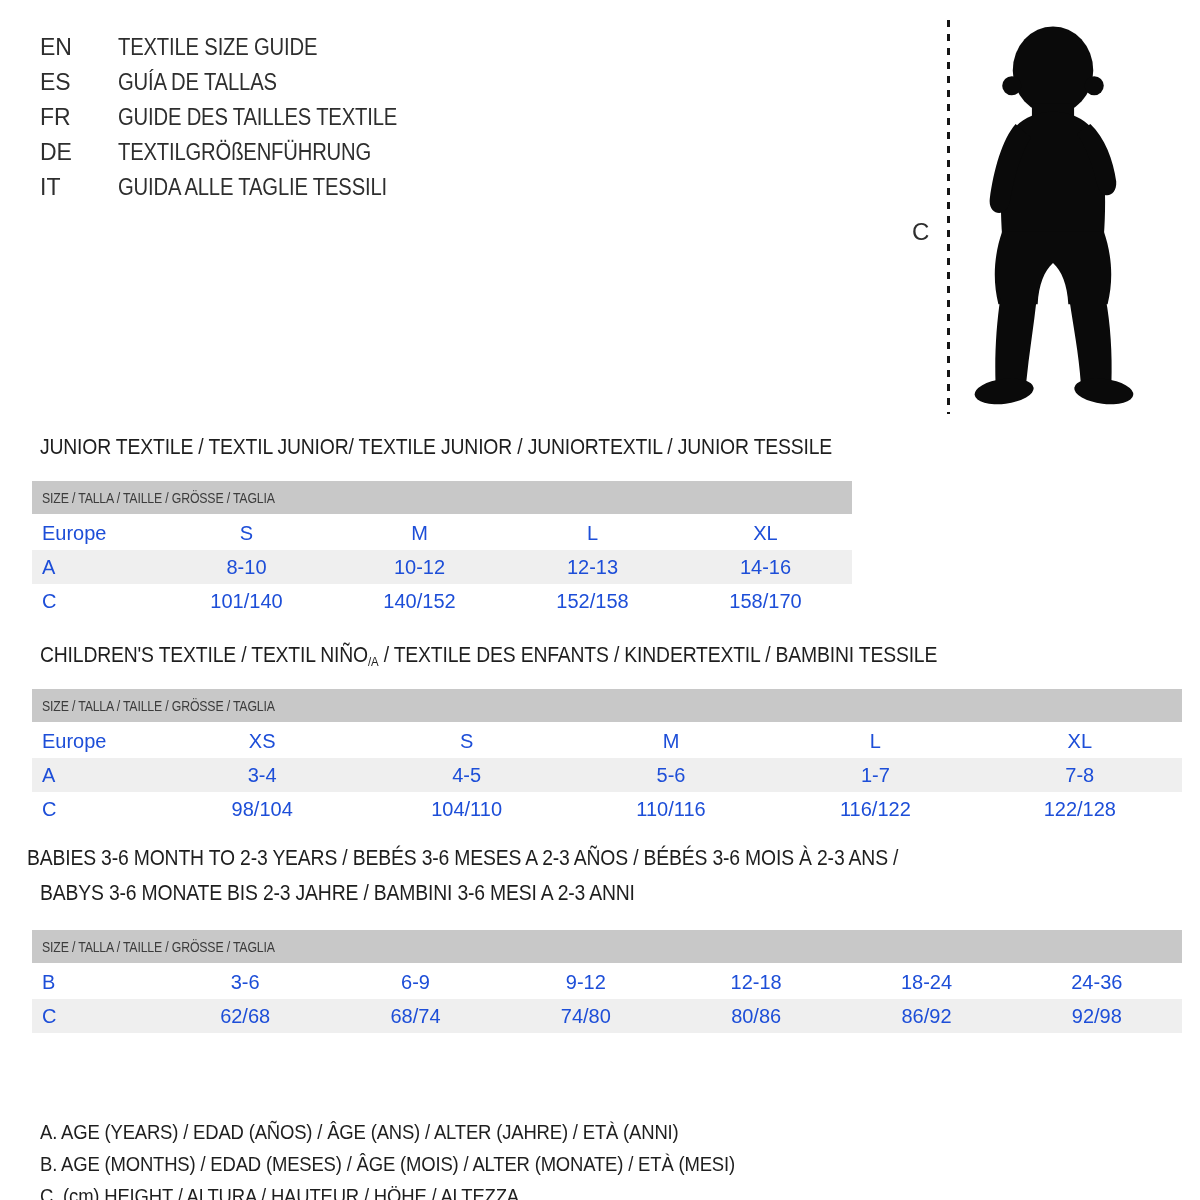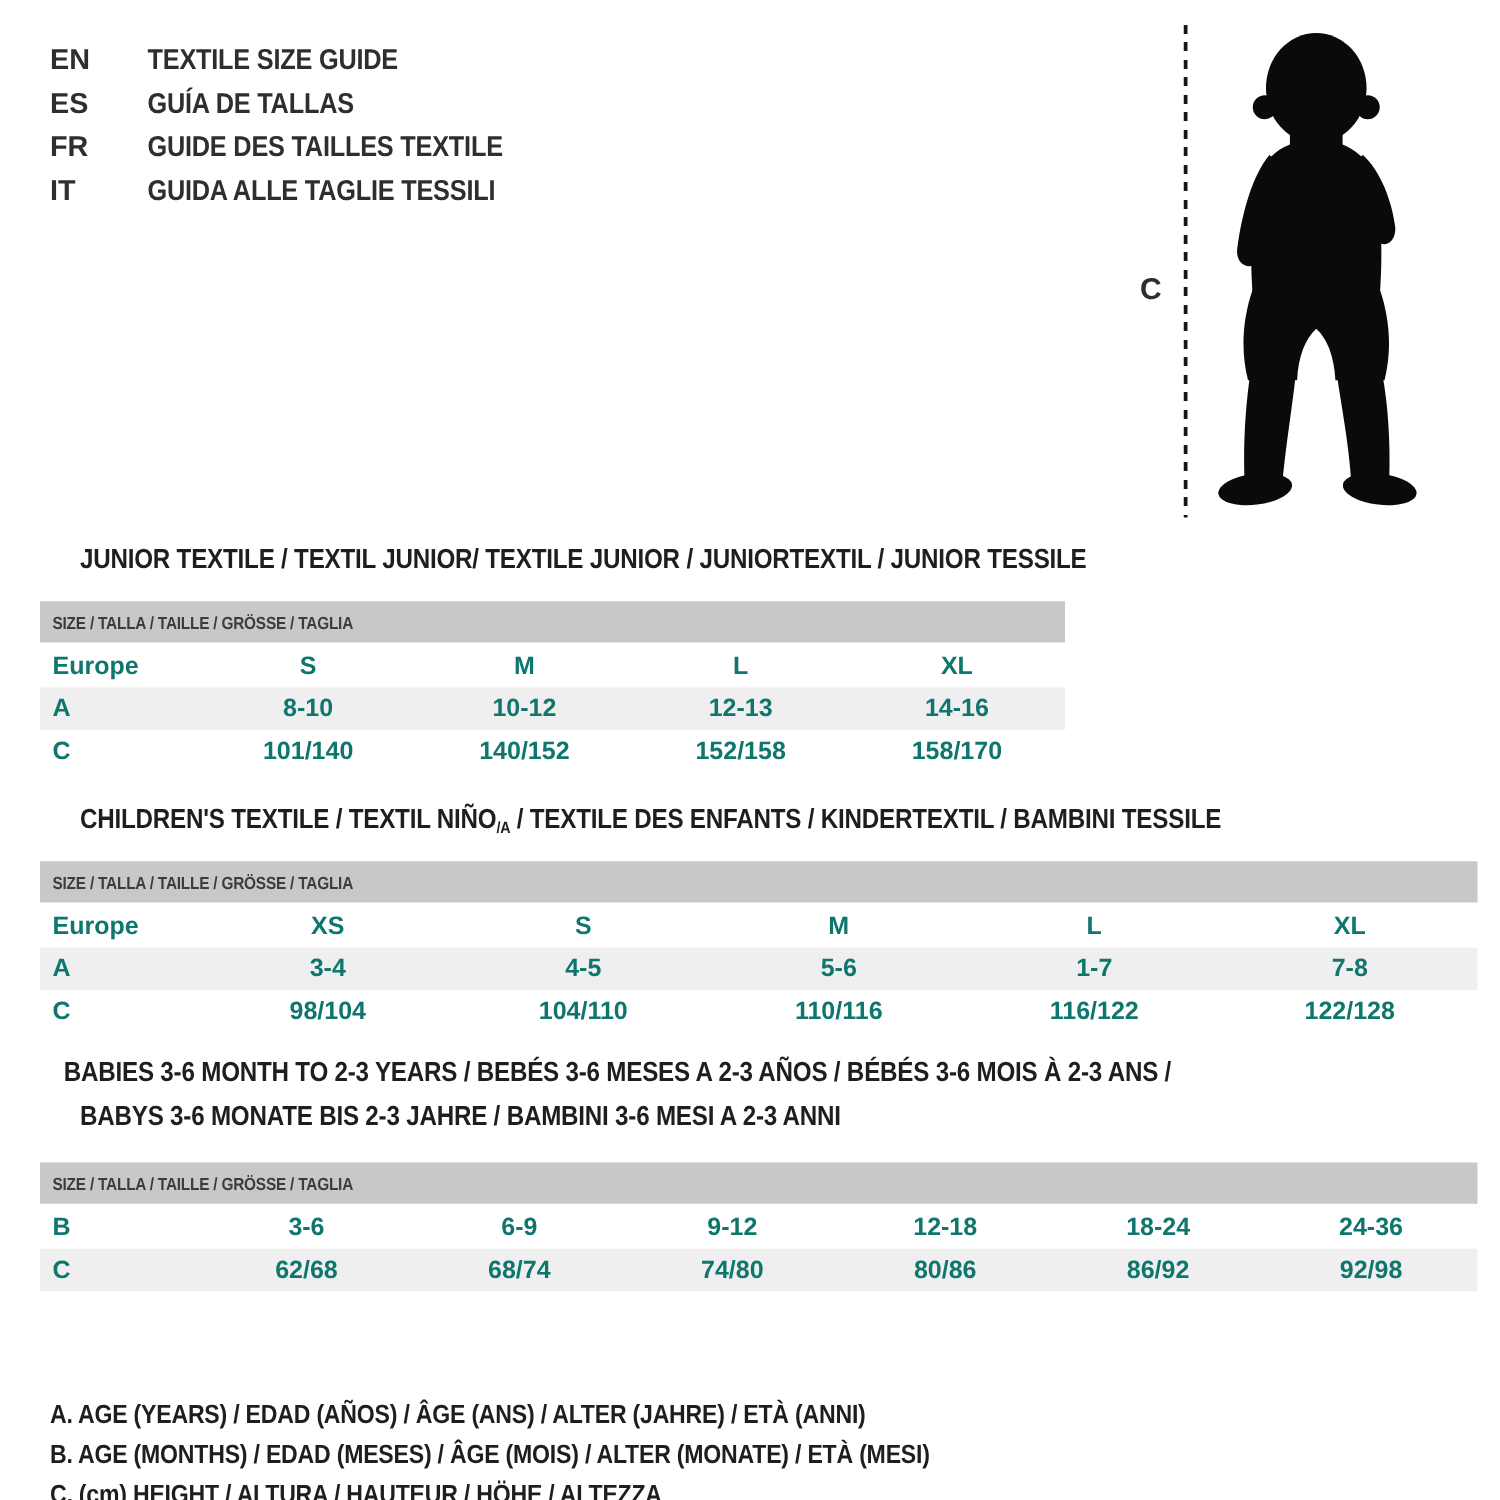--- a/index.html
+++ b/index.html
@@ -1,40 +1,40 @@
 <!DOCTYPE html>
 <html><head>
 <meta charset="utf-8">
 <style>
   html,body{margin:0;padding:0;background:#fff;}
   #page{position:relative;width:1200px;height:1200px;background:#ffffff;overflow:hidden;
-        font-family:"Liberation Sans",sans-serif;color:#2e2e2e;font-weight:700;}
+        font-family:"Liberation Sans",sans-serif;color:#2e2e2e;font-weight:400;}
 
   
   .cond{display:inline-block;transform:scaleX(0.88);transform-origin:0 50%;white-space:nowrap;letter-spacing:-0.2px;}
 
   
   .lang-block{position:absolute;left:40px;top:30px;}
   .lang-row{display:flex;height:35px;align-items:center;font-size:23px;}
   .lang-code{width:78px;}
   
   .dash-line{position:absolute;left:947px;top:20px;width:3px;height:394px;
              background:repeating-linear-gradient(#151515 0 7px,transparent 7px 14px);}
   .c-label{position:absolute;left:912px;top:218px;font-size:24px;}
   .silhouette{position:absolute;left:962px;top:18px;}
 
   
-  .sec-head{position:absolute;font-size:22px;color:#1e1e1e;margin-left:24px;}
+  .sec-head{position:absolute;font-size:22px;color:#1e1e1e;}
   sub.small{font-size:13px;vertical-align:-4px;}
 
   
   .size-table{position:absolute;left:32px;}
   .thead{background:#c8c8c8;height:33px;display:flex;align-items:center;
          padding-left:10px;font-size:14px;color:#3c3c3c;margin-bottom:2px;}
-  .trow{display:grid;height:34px;align-items:center;font-size:20px;color:#0f766e;}
+  .trow{display:grid;height:34px;align-items:center;font-size:20px;color:#1d4ed8;}
   .cols4{grid-template-columns:128px repeat(4,1fr);}
   .cols5{grid-template-columns:128px repeat(5,1fr);}
   .cols6{grid-template-columns:128px repeat(6,1fr);}
   .trow .lbl{text-align:left;padding-left:10px;}
   .trow .val{text-align:center;}
   .shaded{background:#efefef;}
   .w-narrow{width:820px;}
   .w-wide{width:1150px;}
 
   
@@ -51,20 +51,24 @@
       <span class="lang-code">EN</span>
       <span class="cond">TEXTILE SIZE GUIDE</span>
     </div>
     <div class="lang-row">
       <span class="lang-code">ES</span>
       <span class="cond">GUÍA DE TALLAS</span>
     </div>
     <div class="lang-row">
       <span class="lang-code">FR</span>
       <span class="cond">GUIDE DES TAILLES TEXTILE</span>
+    </div>
+    <div class="lang-row">
+      <span class="lang-code">DE</span>
+      <span class="cond">TEXTILGRÖßENFÜHRUNG</span>
     </div>
     <div class="lang-row">
       <span class="lang-code">IT</span>
       <span class="cond">GUIDA ALLE TAGLIE TESSILI</span>
     </div>
   </div>
 
   <div class="c-label">C</div>
   <div class="dash-line"></div>
   <svg class="silhouette" width="182" height="398" viewBox="0 0 190 410" aria-hidden="true">

